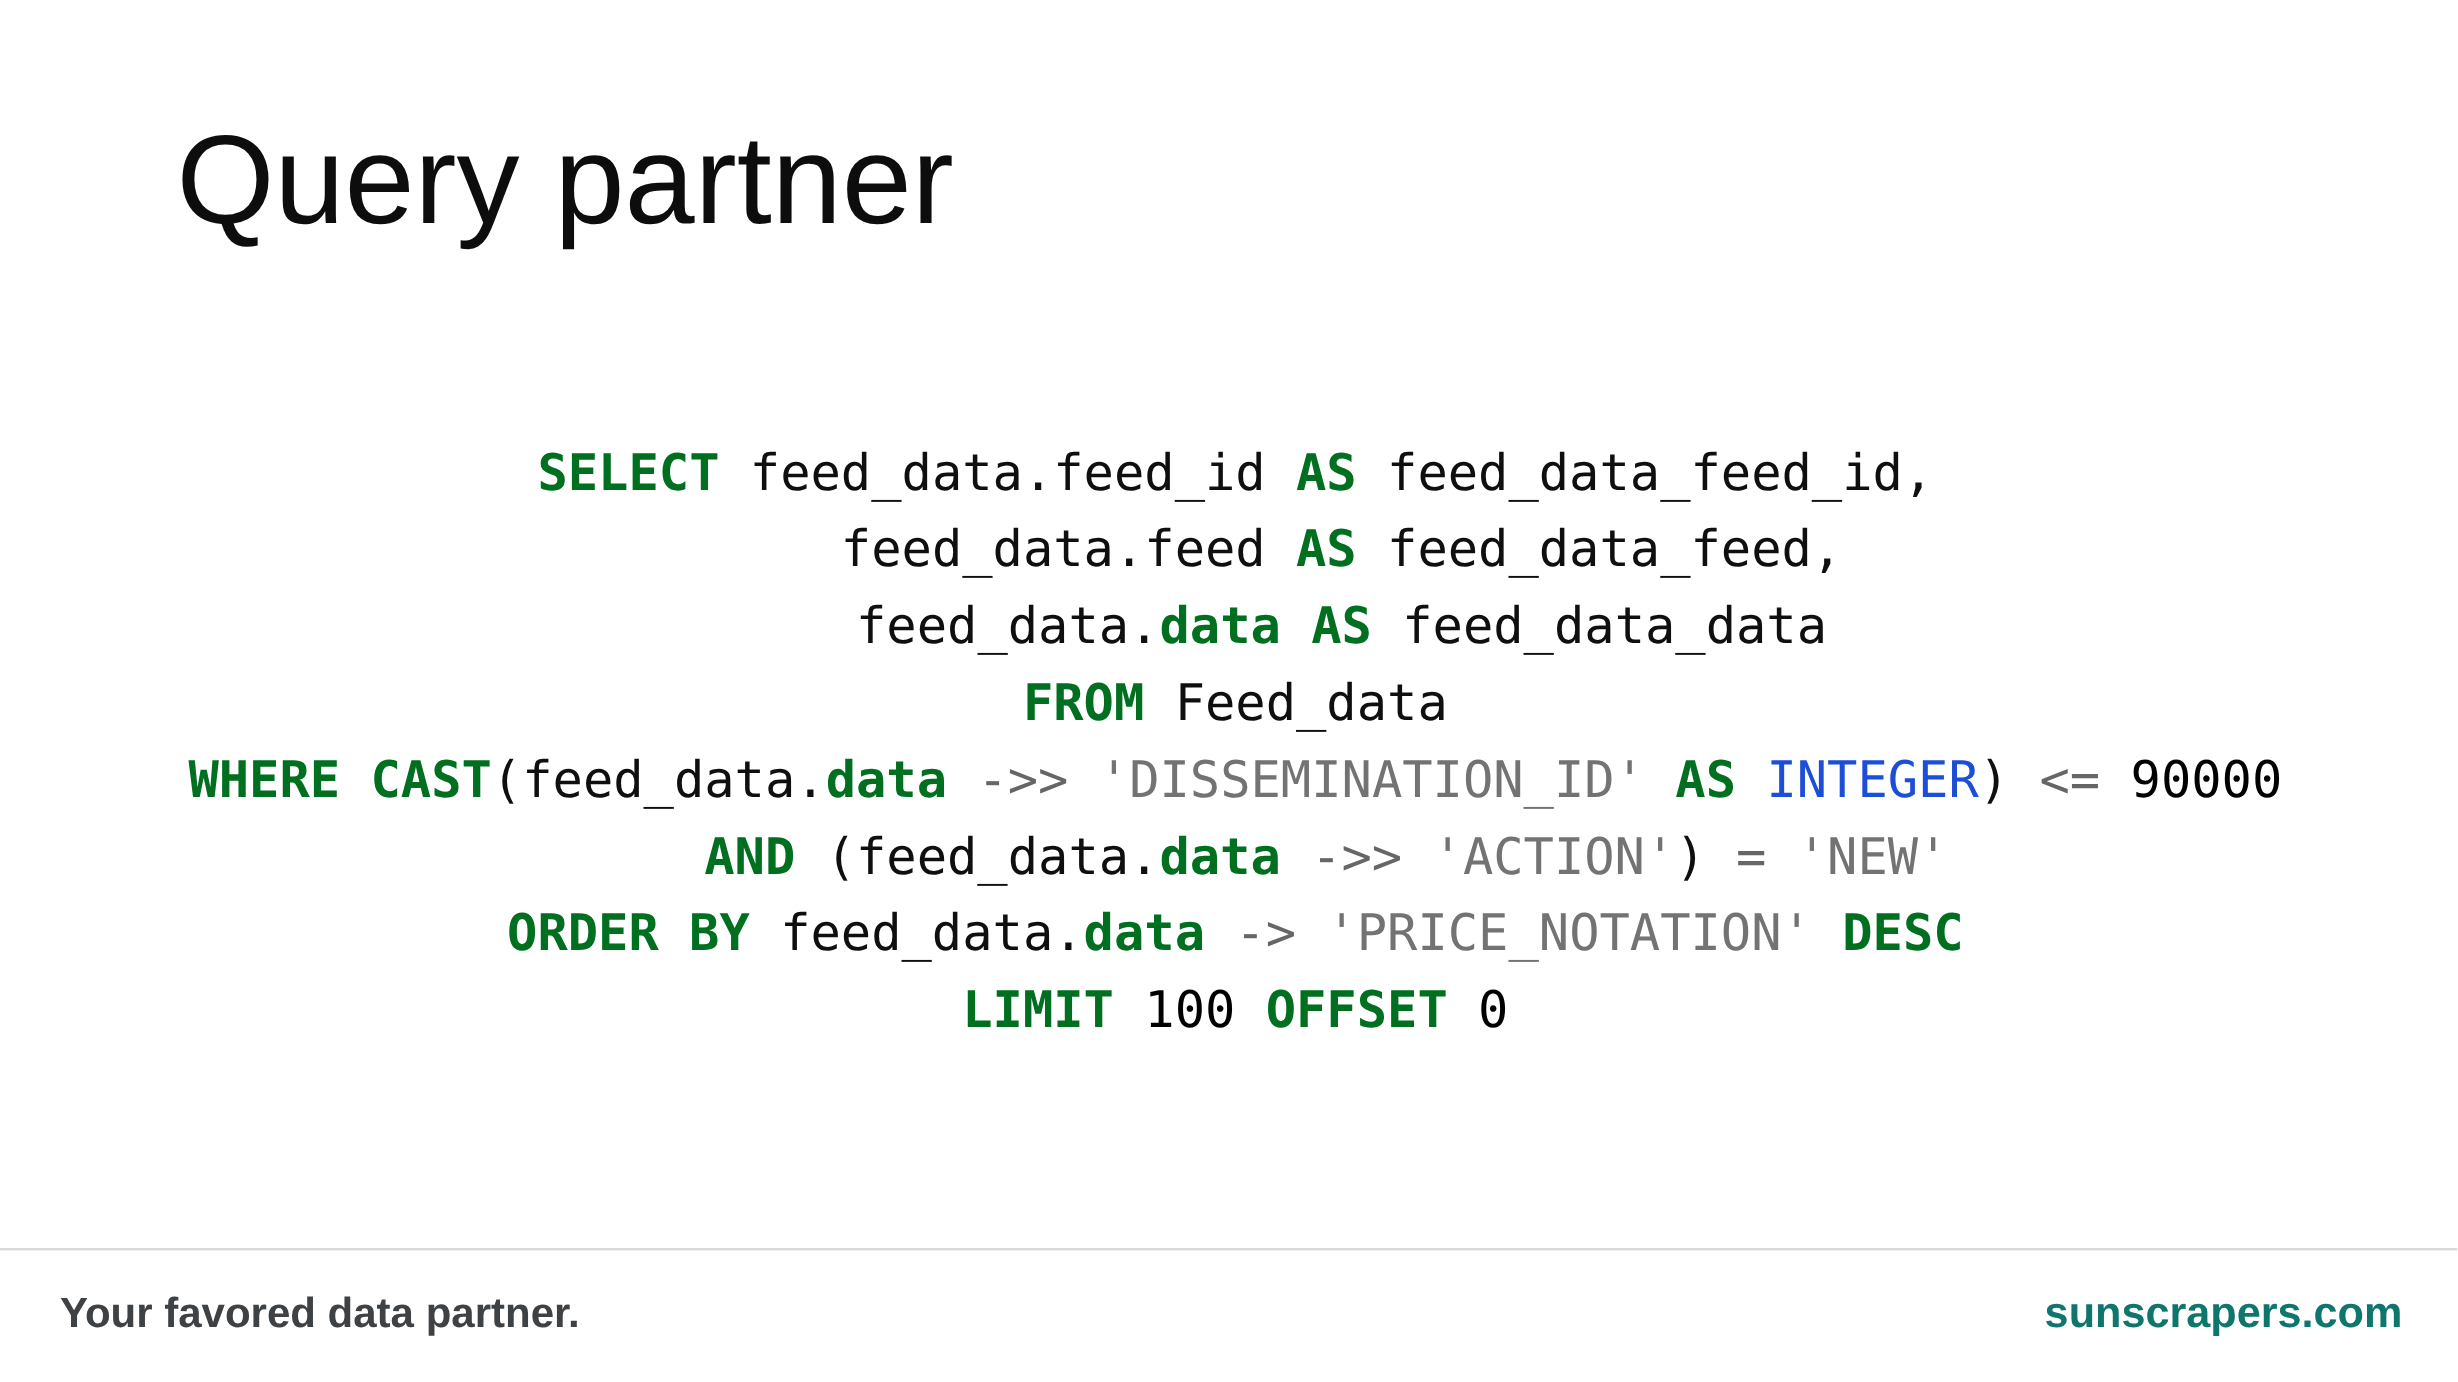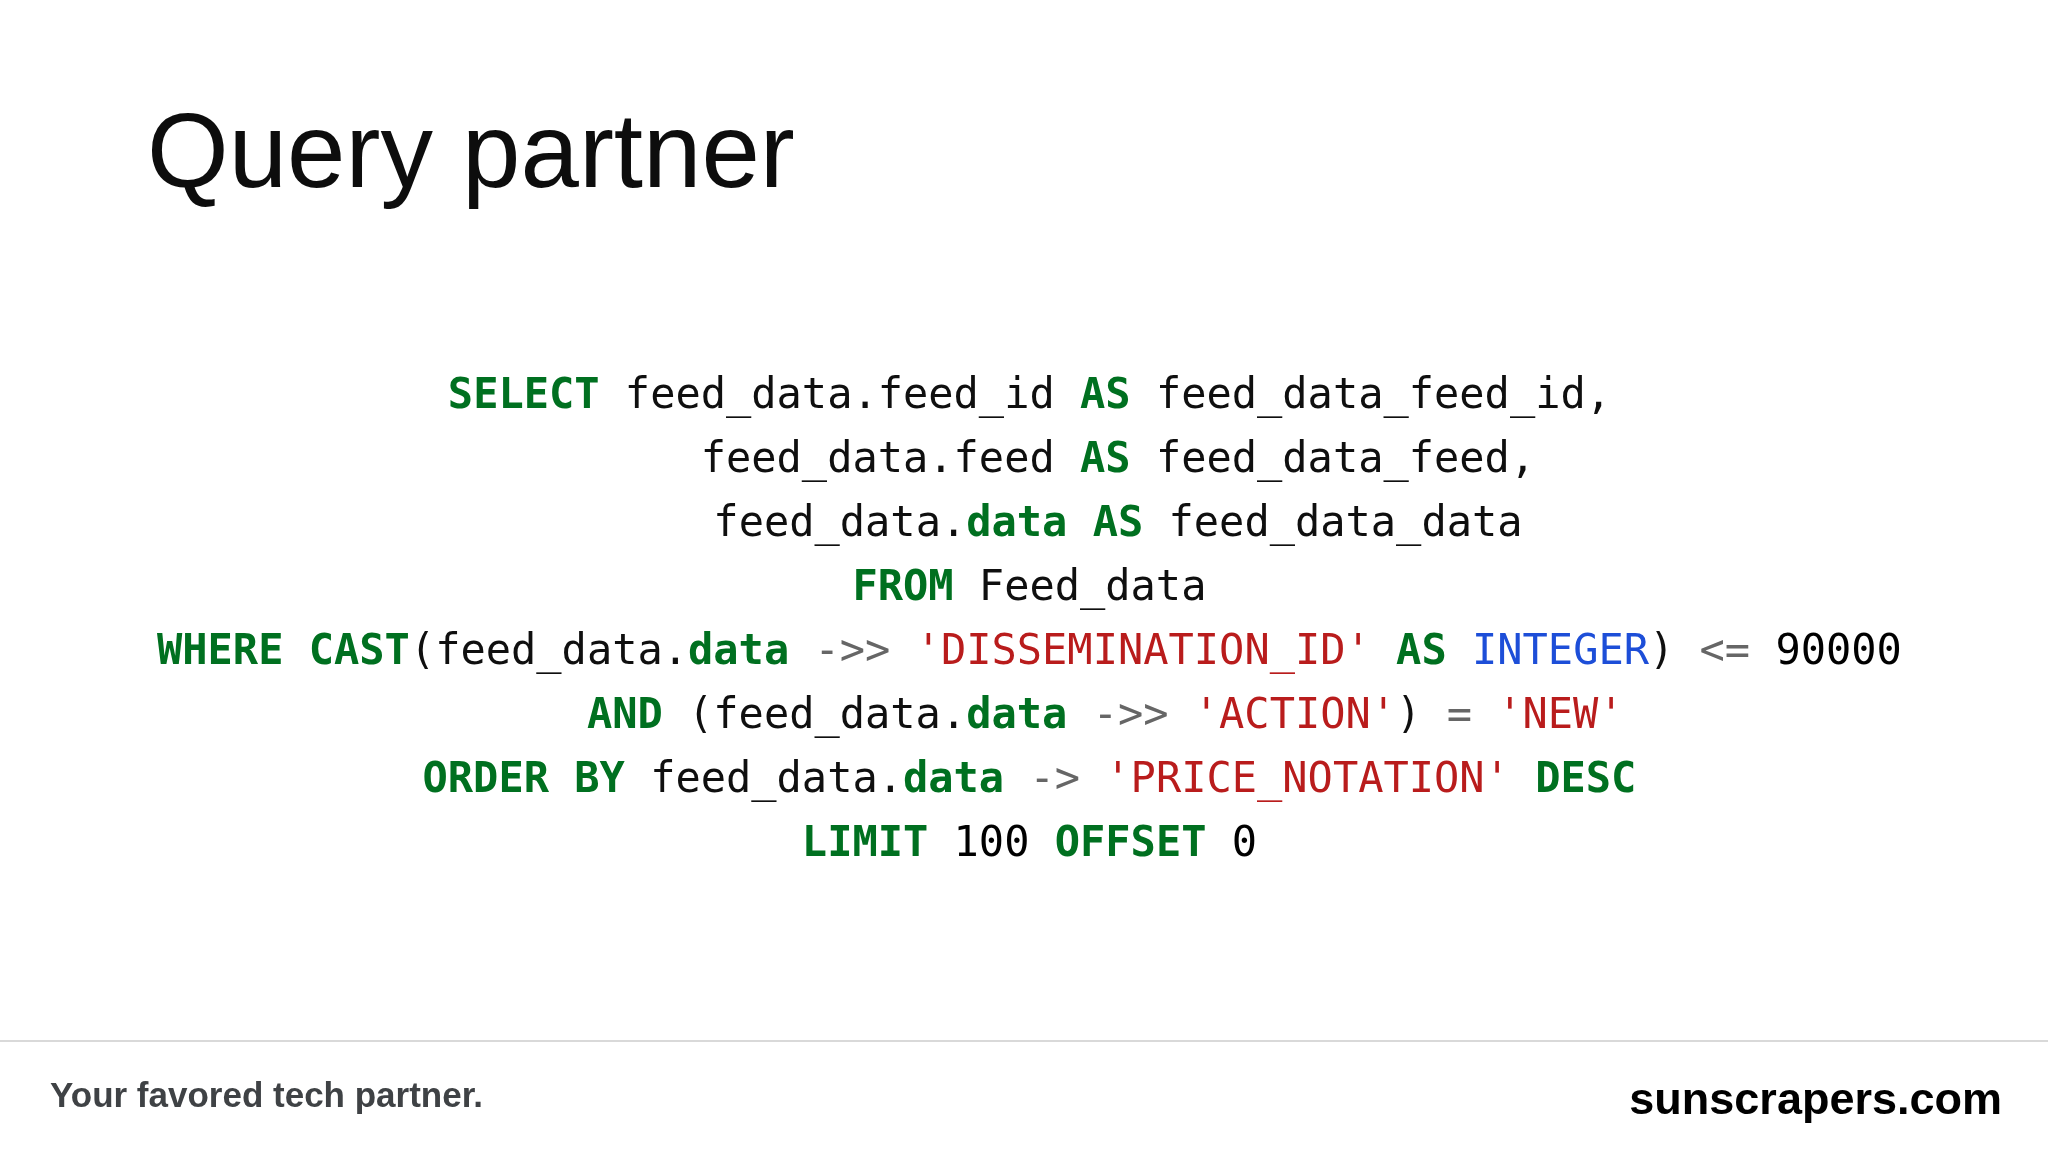--- a/index.html
+++ b/index.html
@@ -31,21 +31,21 @@
     margin: 0;
     font-family: "DejaVu Sans Mono", monospace;
     font-size: 42px;
     line-height: 64px;
     color: #0f0f0f;
     white-space: pre;
     text-align: center;
   }
   .code .kw { color: #007020; font-weight: bold; }  
   .code .nb { color: #1d4ed8; }                     
-  .code .s  { color: #b91c1c; }                     
+  .code .s  { color: #737373; }                     
   .code .n  { color: #000000; }                     
   .code .o  { color: #666666; }                     
   .divider {
     position: absolute;
     left: 0;
     top: 1040px;
     width: 2048px;
     height: 2px;
     background: #d9d9d9;
   }
@@ -56,35 +56,35 @@
     font-size: 35px;
     font-weight: 700;
     line-height: 1;
     color: #3f4245;
     white-space: nowrap;
   }
   .footer-right {
     position: absolute;
     right: 46px;
     top: 1076px;
-    font-size: 45px;
+    font-size: 36px;
     font-weight: 700;
     line-height: 1;
-    color: #000000;
+    color: #0f766e;
     white-space: nowrap;
   }
 </style>
 </head>
 <body>
 
 <div class="slide">
 
   <h1 class="title">Query partner</h1>
 
   <pre class="code"><div><span class="kw">SELECT</span><span> feed_data.feed_id </span><span class="kw">AS</span><span> feed_data_feed_id,</span></div><div><span>       feed_data.feed </span><span class="kw">AS</span><span> feed_data_feed,</span></div><div><span>       feed_data.</span><span class="kw">data</span><span> </span><span class="kw">AS</span><span> feed_data_data</span></div><div><span class="kw">FROM</span><span> Feed_data</span></div><div><span class="kw">WHERE</span><span> </span><span class="kw">CAST</span><span>(feed_data.</span><span class="kw">data</span><span> </span><span class="o">-&gt;&gt;</span><span> </span><span class="s">'DISSEMINATION_ID'</span><span> </span><span class="kw">AS</span><span> </span><span class="nb">INTEGER</span><span>) </span><span class="o">&lt;=</span><span> </span><span class="n">90000</span></div><div><span>      </span><span class="kw">AND</span><span> (feed_data.</span><span class="kw">data</span><span> </span><span class="o">-&gt;&gt;</span><span> </span><span class="s">'ACTION'</span><span>) </span><span class="o">=</span><span> </span><span class="s">'NEW'</span></div><div><span class="kw">ORDER</span><span> </span><span class="kw">BY</span><span> feed_data.</span><span class="kw">data</span><span> </span><span class="o">-&gt;</span><span> </span><span class="s">'PRICE_NOTATION'</span><span> </span><span class="kw">DESC</span></div><div><span class="kw">LIMIT</span><span> </span><span class="n">100</span><span> </span><span class="kw">OFFSET</span><span> </span><span class="n">0</span></div></pre>
 
   <div class="divider"></div>
 
-  <div class="footer-left">Your favored tech partner.</div>
+  <div class="footer-left">Your favored data partner.</div>
 
   <div class="footer-right">sunscrapers.com</div>
 
 </div>
 
 </body></html>

